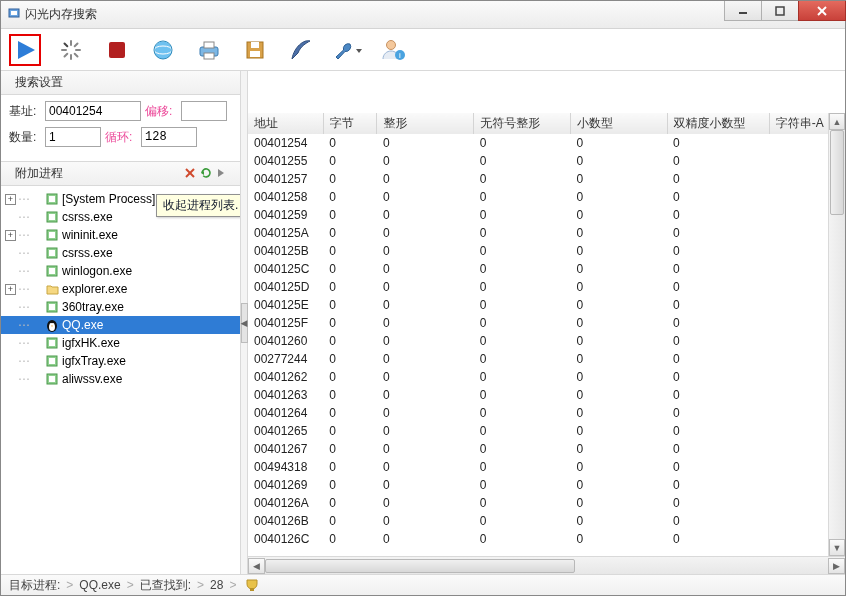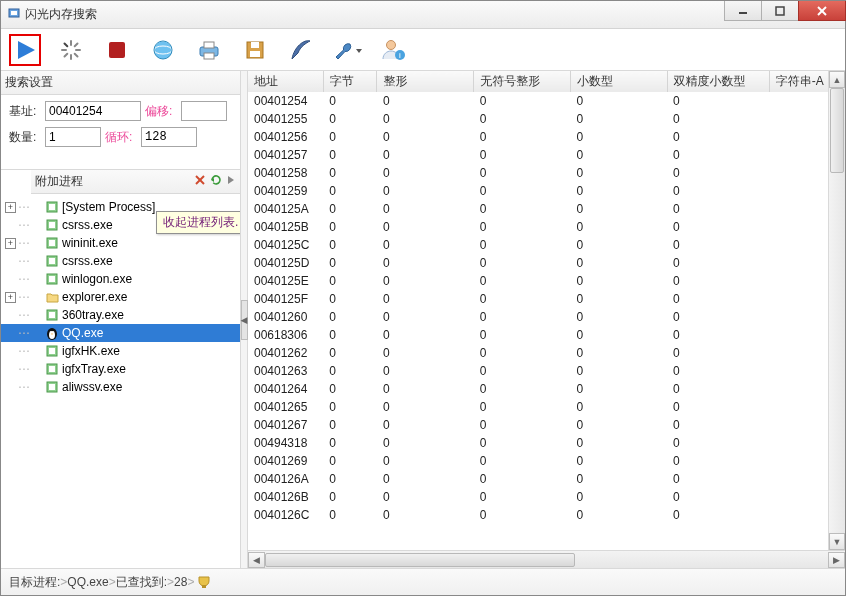--- a/index.html
+++ b/index.html
@@ -74,36 +74,36 @@
     background: #fff;
   }
   .leftpane {
     width: 240px;
     border-right: 1px solid #d9d9d9;
     display: flex;
     flex-direction: column;
     background: #fff;
   }
   .group-title {
-    padding: 3px 4px;
+    padding: 3px 14px;
     font-size: 12px;
     color: #333;
     border-bottom: 1px solid #d9d9d9;
     background: linear-gradient(#fafafa,#f0f0f0);
   }
   .group-title.with-icons {
-    display:flex; align-items:center; justify-content:space-between;margin-left:30px;
+    display:flex; align-items:flex-end; justify-content:space-between;
   }
   .small-icons { display:flex; gap:4px; align-items:center; }
   .search-form {
     padding: 6px 8px;
     border-bottom: 1px solid #d9d9d9;
   }
   .form-row { display:flex; align-items:center; gap:4px; margin-bottom:6px;}
-  .form-row:last-child { margin-bottom:16px; }
+  .form-row:last-child { margin-bottom:8px; }
   .form-row label { width:32px; color:#333; text-align:left;}
   .form-row .ilabel2 { width:32px; color:#ec4899;}
   .form-row input {
     height:20px; font-size:12px; padding:1px 3px;
     border:1px solid #a6a6a6; background:#fff;
   }
   .input-base { width:96px;}
   .input-offset { width:46px;}
   .input-qty { width:56px;}
   .input-loop { width:56px;font-family:Liberation Mono, monospace;}
@@ -127,26 +127,26 @@
     font-size:9px; line-height:9px; margin-right:2px;
     color:#444; background:#fff;
   }
   .tree-toggle.empty { border:none; background:transparent;}
   .tree-indent { display:inline-block; width:15px;}
   .tree-dotline { width:12px; text-align:center; color:#bbb;}
   .tree-icon { width:14px; height:14px; margin-right:3px; display:inline-flex; align-items:center; justify-content:center;}
   .tree-label { }
   .tooltip {
     position:absolute;
-    top: 17px; left: 155px;
+    top: 8px; left: 155px;
     background:#ffffe1;
     border:1px solid #909090;
     padding:2px 6px;
     font-size:12px;
-    color:#701a75;
+    color:#0f172a;
     box-shadow:1px 1px 2px rgba(0,0,0,0.2);
     white-space:nowrap;
     z-index:10;
   }
   
   .splitter {
     width:7px;
     display:flex; align-items:center; justify-content:center;
     background:#f4f4f4;
     border-right:1px solid #d9d9d9;
@@ -156,20 +156,21 @@
     width:7px; height:40px;
     background:#e4e4e4;
     border:1px solid #bcbcbc;
     display:flex; align-items:center; justify-content:center;
     font-size:9px; color:#666;
   }
   
   .rightpane {
     flex:1; display:flex; flex-direction:column; min-width:0;
     background:#fff;
+    margin-top:42px;
   }
   .grid-head-wrap, .grid-body-wrap { position:relative;}
   .grid-body-wrap {
     flex:1; overflow:auto;
   }
   table.grid {
     border-collapse:collapse;
     width:100%;
     table-layout:fixed;
   }
@@ -222,26 +223,27 @@
     font-size:9px; color:#666;
   }
   .vscroll .vtrack { flex:1; position:relative;}
   .vscroll .vthumb {
     position:absolute; left:1px; right:1px; top:0; height:85px;
     background:linear-gradient(to right,#f0f0f0,#d8d8d8);
     border:1px solid #b8b8b8; border-radius:2px;
   }
   
   .statusbar {
-    height:27px;
+    height:21px;
     border-top:1px solid #d9d9d9;
     display:flex; align-items:center;
     padding: 0 8px;
     font-size:12px;
     color:#444;
+    gap:6px;
     background:linear-gradient(#fafafa,#f0f0f0);
   }
   .statusbar .sep { color:#aaa;}
   .sb-icon { display:inline-flex; align-items:center; margin-left:2px;}
 </style>
 </head>
 <body>
 
 <div class="window">
 
@@ -558,29 +560,20 @@
               <tr>
                 <td>00401255</td>
                 <td>0</td>
                 <td>0</td>
                 <td>0</td>
                 <td>0</td>
                 <td>0</td>
                 <td></td>
               </tr>
               <tr>
-                <td>00401256</td>
-                <td>0</td>
-                <td>0</td>
-                <td>0</td>
-                <td>0</td>
-                <td>0</td>
-                <td></td>
-              </tr>
-              <tr>
                 <td>00401257</td>
                 <td>0</td>
                 <td>0</td>
                 <td>0</td>
                 <td>0</td>
                 <td>0</td>
                 <td></td>
               </tr>
               <tr>
                 <td>00401258</td>
@@ -657,21 +650,21 @@
               <tr>
                 <td>00401260</td>
                 <td>0</td>
                 <td>0</td>
                 <td>0</td>
                 <td>0</td>
                 <td>0</td>
                 <td></td>
               </tr>
               <tr>
-                <td>00618306</td>
+                <td>00277244</td>
                 <td>0</td>
                 <td>0</td>
                 <td>0</td>
                 <td>0</td>
                 <td>0</td>
                 <td></td>
               </tr>
               <tr>
                 <td>00401262</td>
                 <td>0</td>

